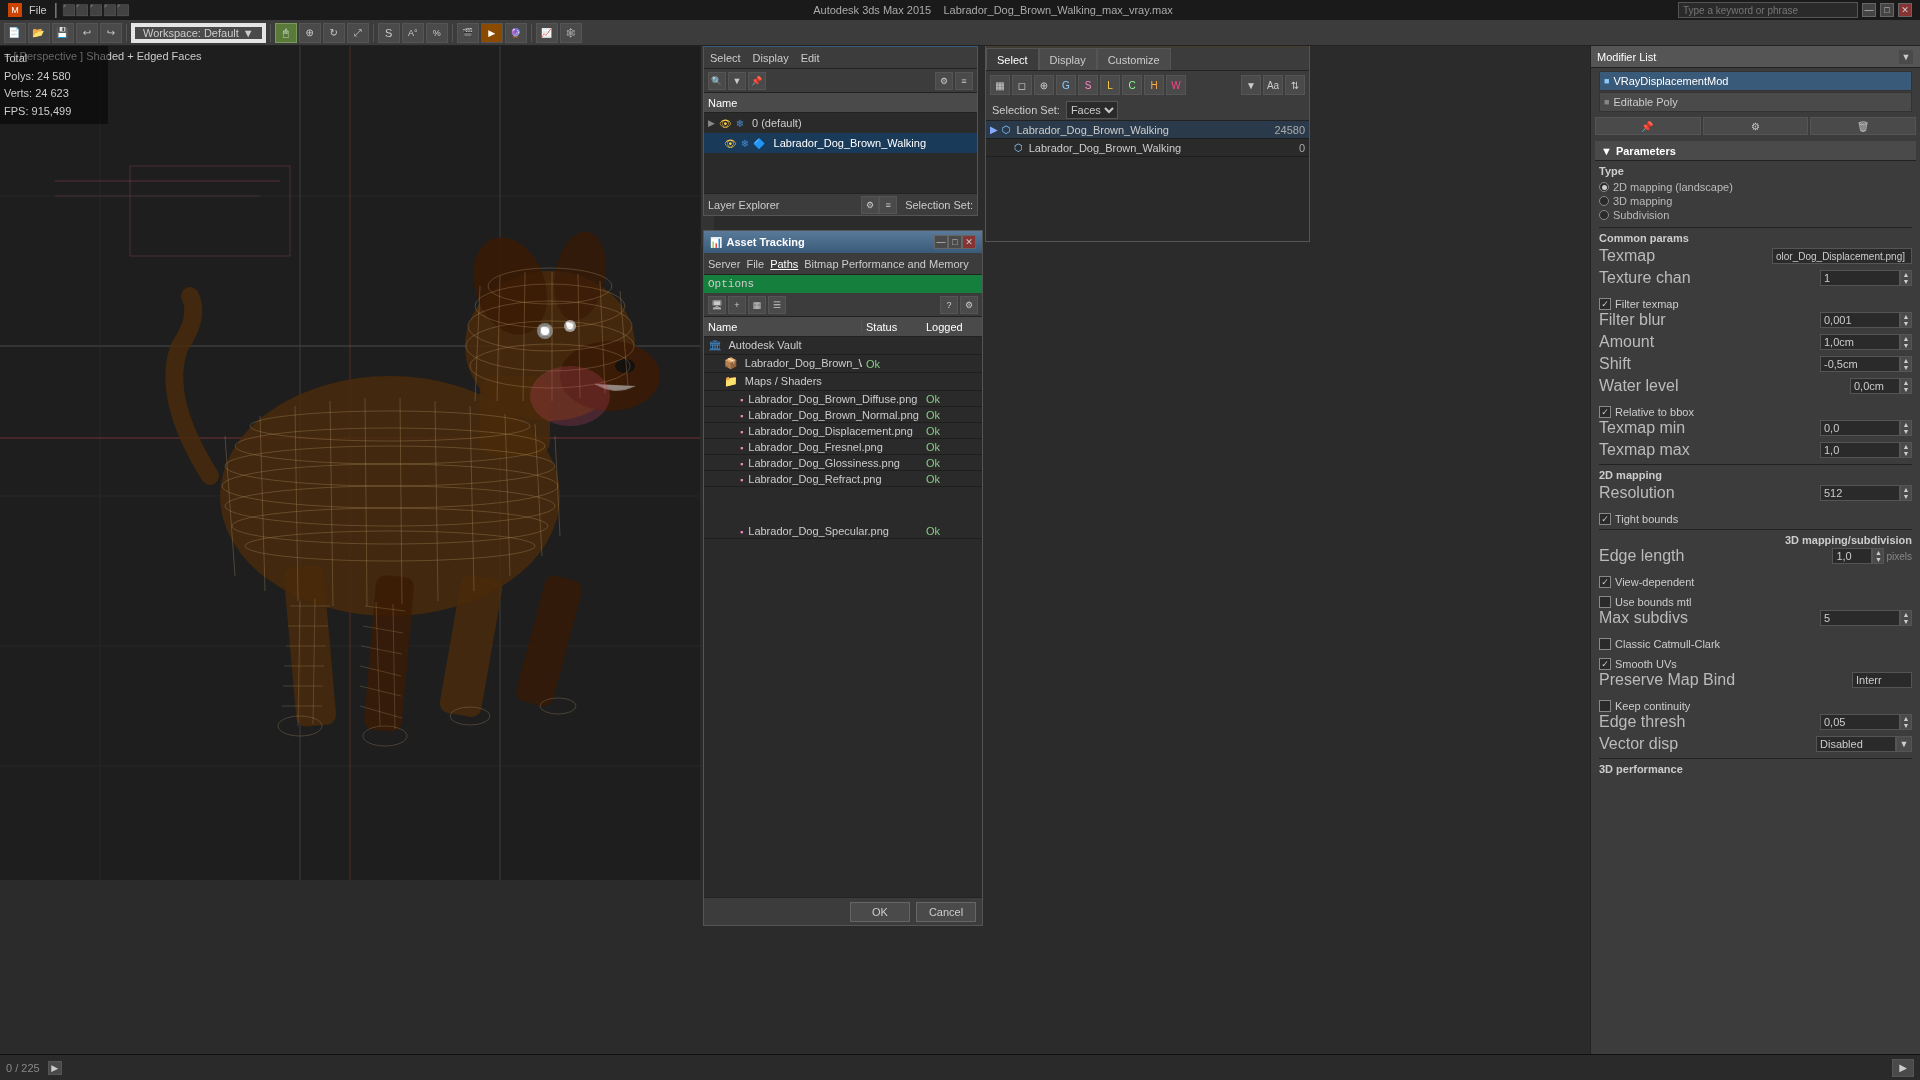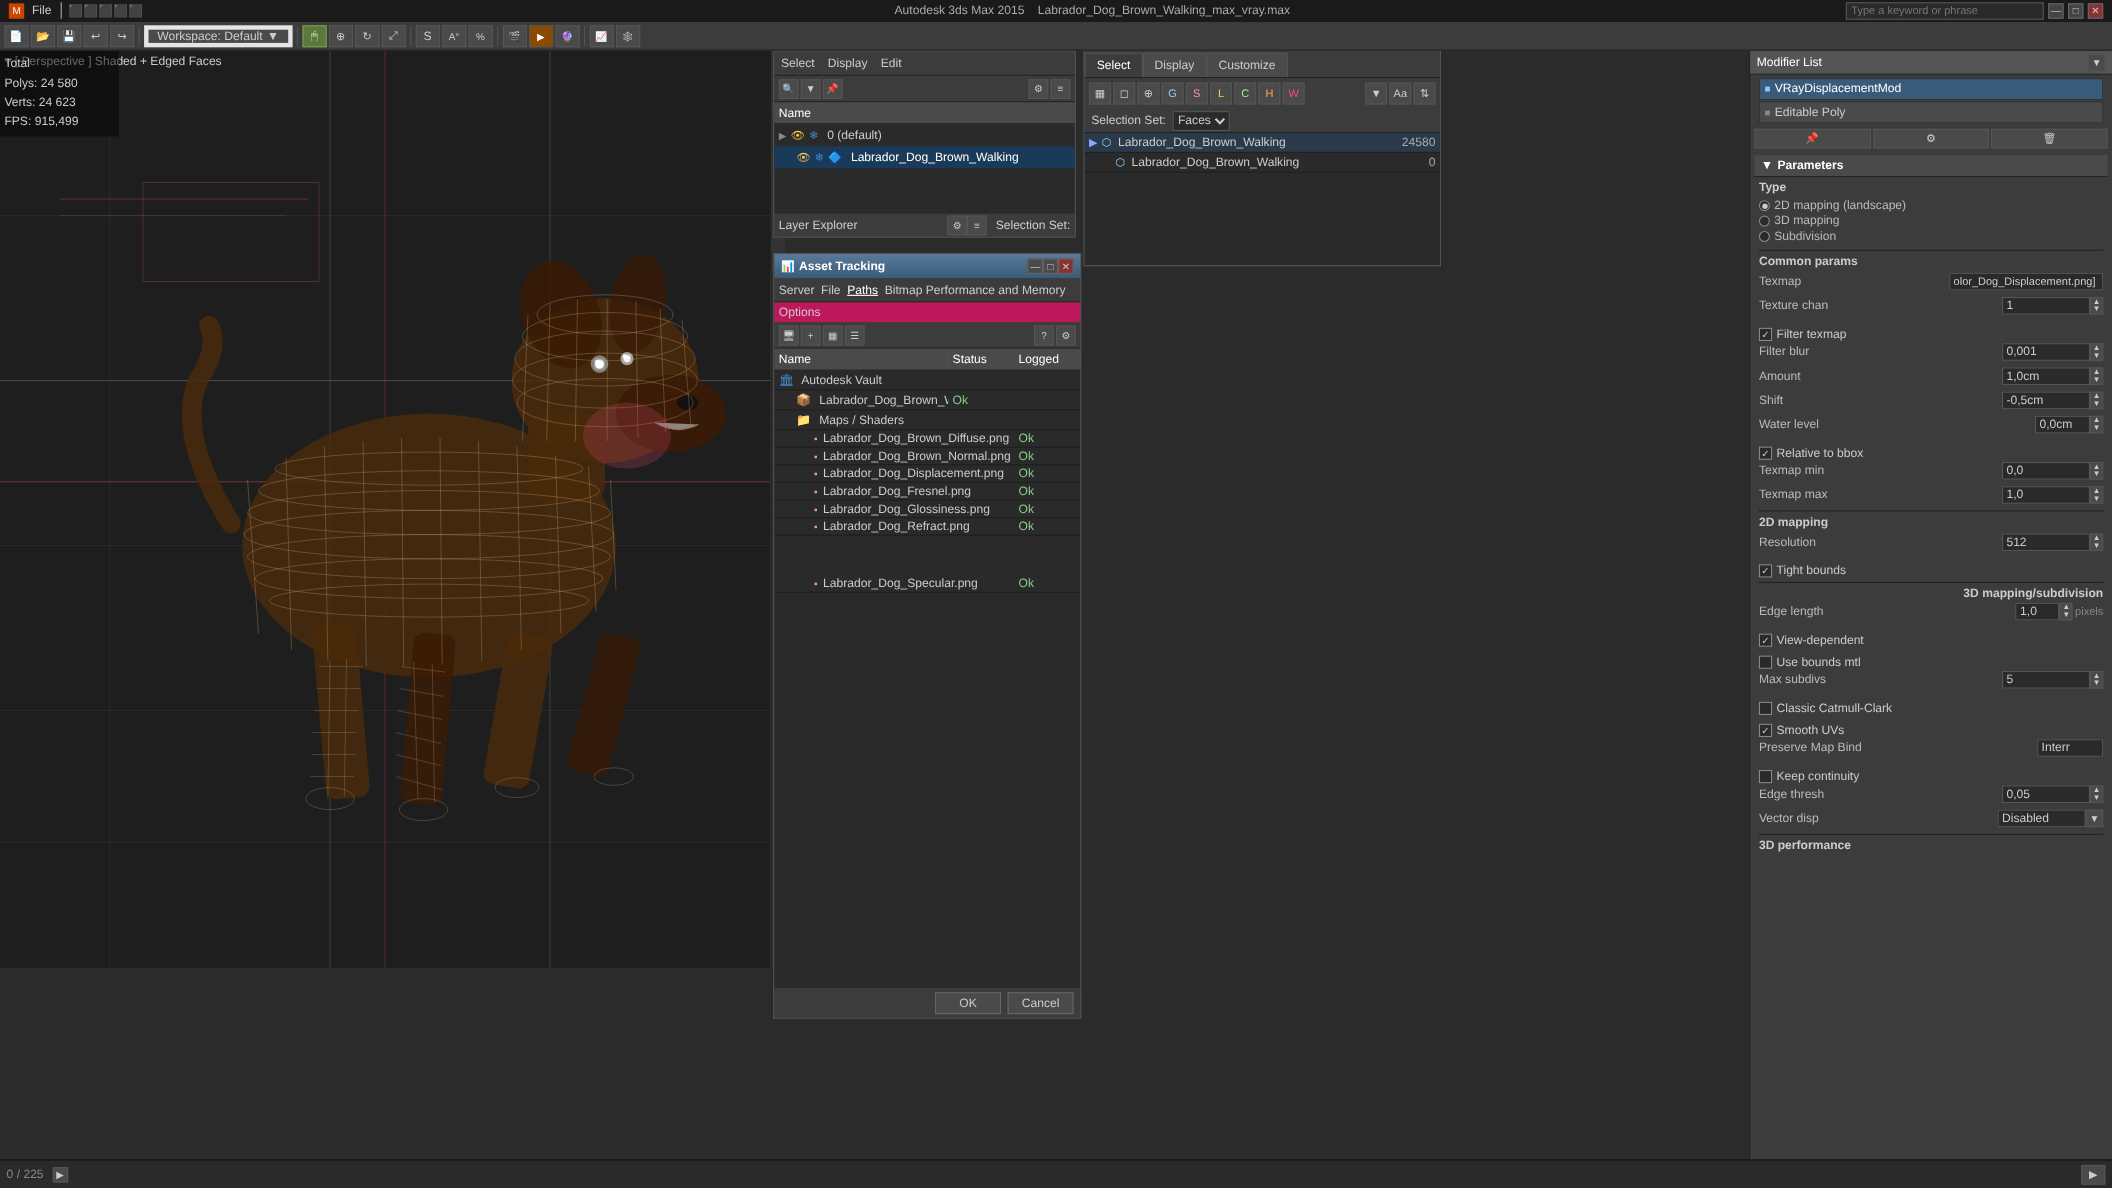--- a/index.html
+++ b/index.html
@@ -542,21 +542,21 @@
       padding: 4px;
     }
     .param-row {
       display: flex;
       align-items: center;
       height: 20px;
       margin-bottom: 2px;
     }
     .param-label {
       flex: 1;
-      font-size: 11px;
+      font-size: 16px;
       color: #bbb;
       padding-right: 4px;
     }
     .param-value {
       width: 80px;
       height: 16px;
       background: #2a2a2a;
       border: 1px solid #555;
       color: #ccc;
       font-size: 11px;
@@ -918,21 +918,21 @@
     <button class="panel-ctrl-btn">—</button>
     <button class="panel-ctrl-btn">□</button>
     <button class="panel-ctrl-btn" style="background:#883333;">✕</button>
   </div>
   <div class="at-menu-bar">
     <span class="at-menu-item">Server</span>
     <span class="at-menu-item">File</span>
     <span class="at-menu-item active">Paths</span>
     <span class="at-menu-item">Bitmap Performance and Memory</span>
   </div>
-  <div style="height:18px;background:#be185d;display:flex;align-items:center;padding:0 4px;">
+  <div style="height:18px;background:#15803d;display:flex;align-items:center;padding:0 4px;font-family:Liberation Mono, monospace;">
     <span class="at-menu-item">Options</span>
   </div>
   <div class="at-toolbar">
     <button class="at-tool-btn">🖥</button>
     <button class="at-tool-btn">+</button>
     <button class="at-tool-btn">▦</button>
     <button class="at-tool-btn">☰</button>
     <div style="flex:1;"></div>
     <button class="at-tool-btn">?</button>
     <button class="at-tool-btn">⚙</button>

